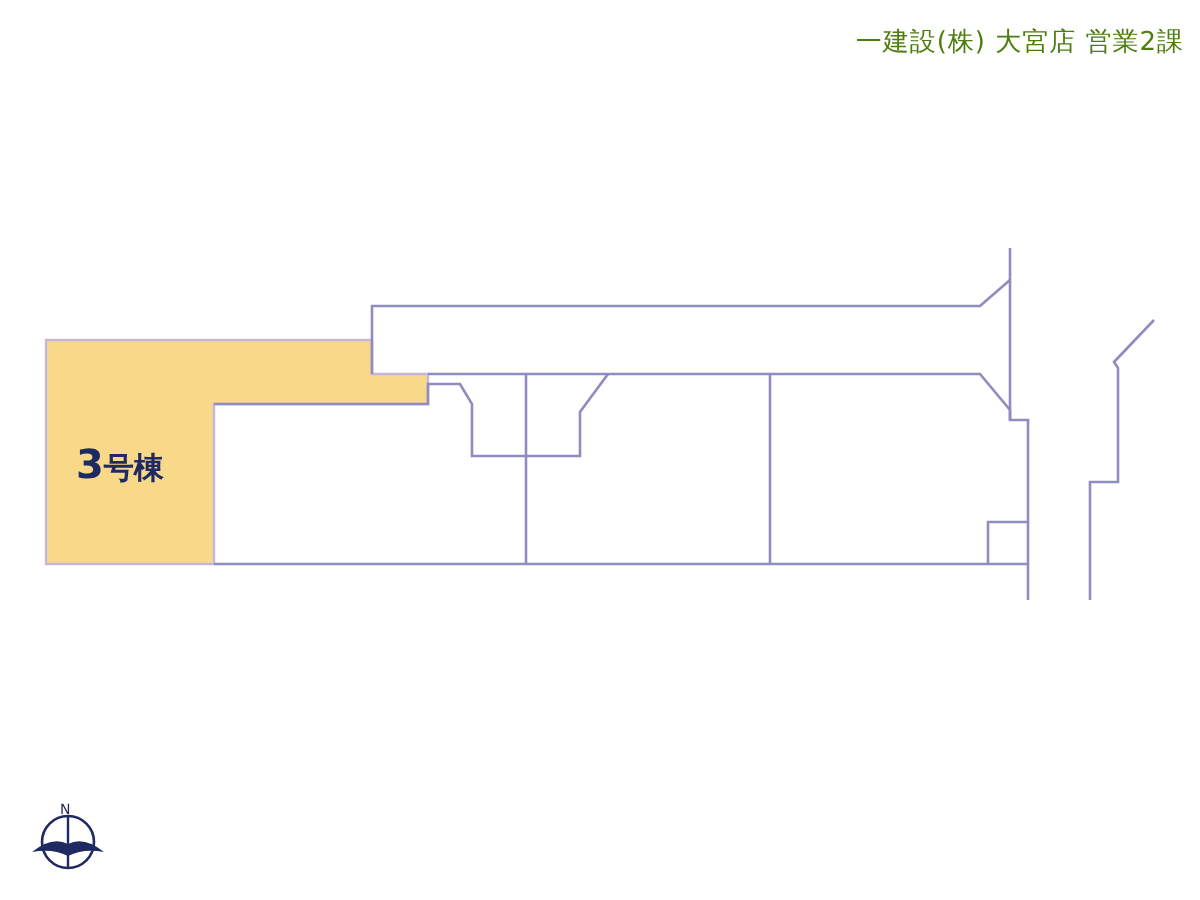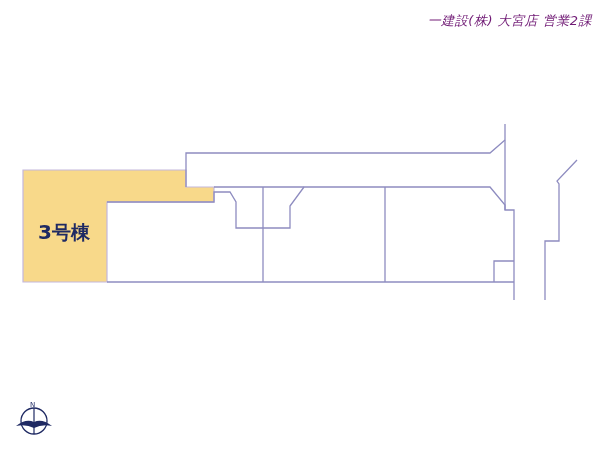--- a/index.html
+++ b/index.html
@@ -1,21 +1,21 @@
 <!DOCTYPE html>
 <html><head>
 <meta charset="utf-8">
 <style>
   html, body { margin:0; padding:0; background:#ffffff; }
   body { width:600px; height:450px; position:relative; overflow:hidden; font-family:"DejaVu Sans", sans-serif; }
-  .header { position:absolute; top:12px; right:8px; font-size:13px; color:#701a75; letter-spacing:0.5px;font-style:italic; }
+  .header { position:absolute; top:12px; right:8px; font-size:13px; color:#4d7c0f; letter-spacing:0.5px; }
   svg.plan { position:absolute; left:0; top:0; }
   .lot-label { position:absolute; left:38px; top:220px; color:#1f2a63; font-weight:bold; }
   .lot-label .num { font-size:20px; }
-  .lot-label .suffix { font-size:19px; }
+  .lot-label .suffix { font-size:15px; }
   .compass { position:absolute; left:12px; top:400px; width:44px; height:40px; }
 </style>
 </head>
 <body>
 
 <div class="header">一建設(株) 大宮店 営業2課</div>
 
 <svg class="plan" width="600" height="450" viewBox="0 0 600 450">
 
   <polygon points="23,170 186,170 186,187 214,187 214,202 107,202 107,282 23,282" fill="#f8d98a" stroke="#c4b7dc" stroke-width="1.2"></polygon>

